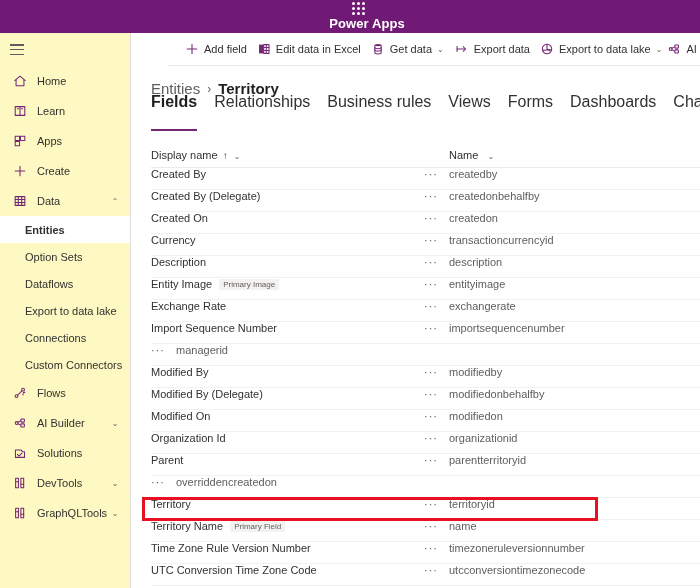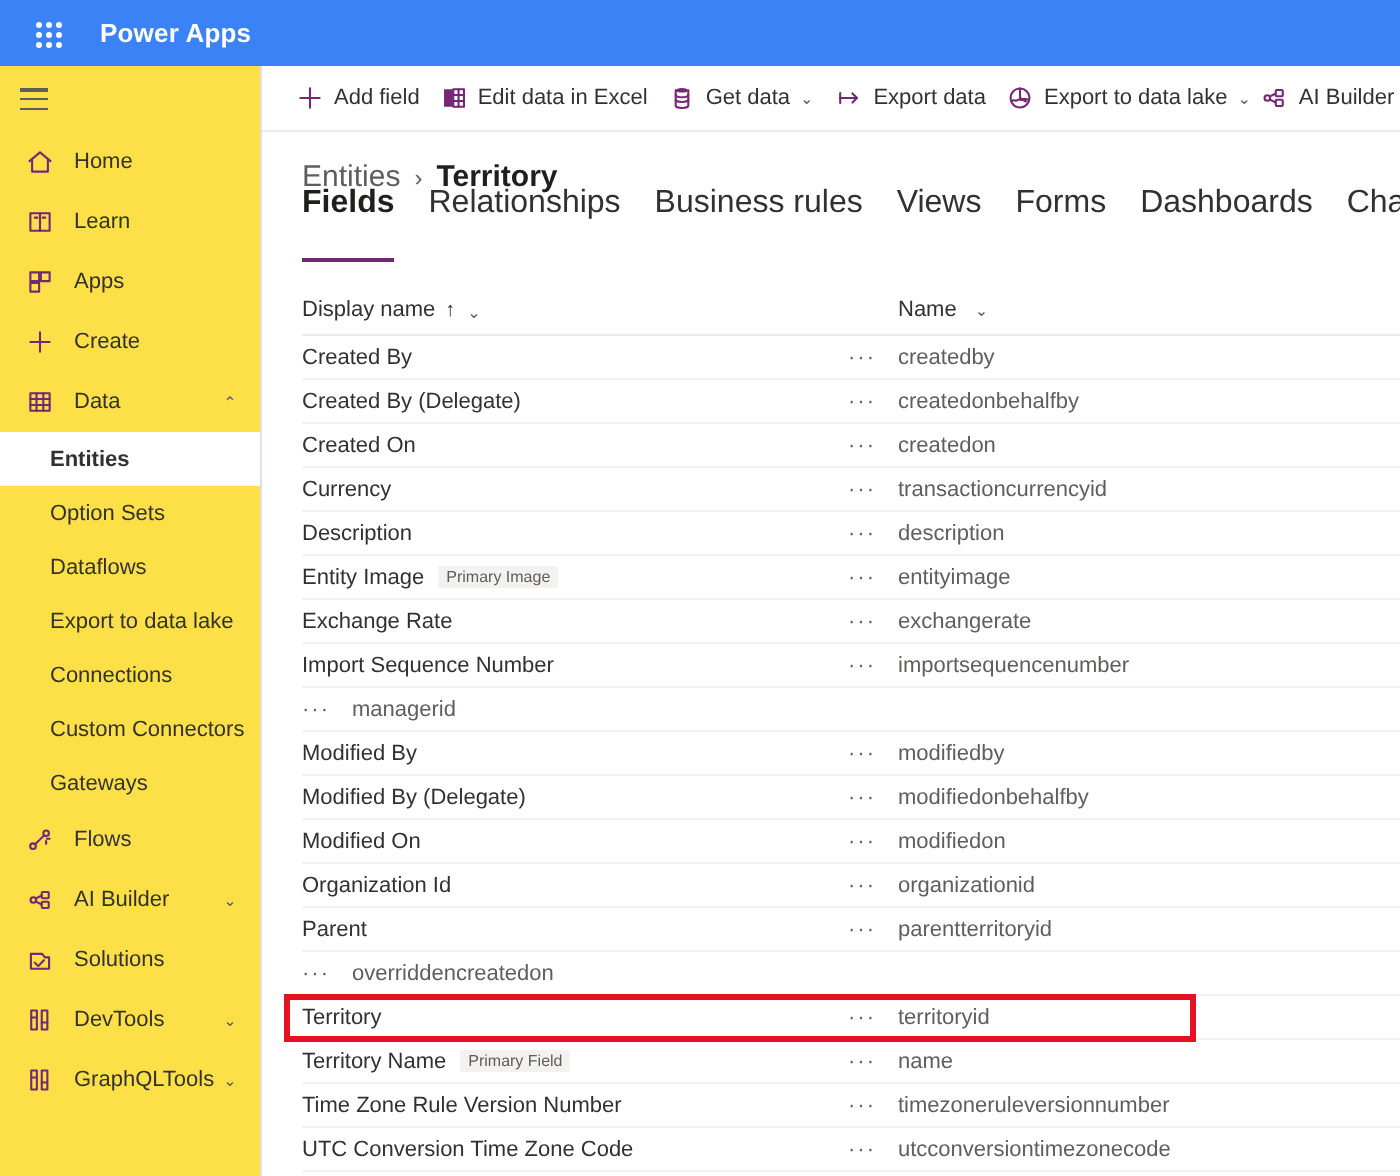--- a/index.html
+++ b/index.html
@@ -12,25 +12,26 @@
     overflow: hidden;
     font-family: "Liberation Sans", sans-serif;
     font-size: 11px;
     color: #323130;
     background: #ffffff;
   }
 
   
   .suite-header {
     height: 33px;
-    background: #3b82f6;
+    background: #701a75;
     display: flex;
     align-items: center;
     padding: 0 0 0 16px;
     box-sizing: border-box;
+    flex-direction: column;
   }
   .waffle {
     width: 16px;
     height: 16px;
     display: grid;
     grid-template-columns: repeat(3, 1fr);
     grid-template-rows: repeat(3, 1fr);
     gap: 2px;
     cursor: pointer;
     padding: 2px;
@@ -54,21 +55,21 @@
 
   
   .shell {
     display: flex;
     height: 555px;
   }
 
   
   .sidebar {
     width: 131px;
-    background: #fde047;
+    background: #fef9c3;
     border-right: 1px solid #e1dfdd;
     box-sizing: border-box;
     flex: 0 0 131px;
     position: relative;
   }
   .hamburger-row {
     height: 33px;
     display: flex;
     align-items: center;
     padding-left: 10px;
@@ -151,20 +152,21 @@
 
   
   .cmdbar {
     height: 33px;
     display: flex;
     align-items: center;
     padding-left: 12px;
     box-sizing: border-box;
     border-bottom: 1px solid #edebe9;
     white-space: nowrap;
+    margin-left: 37px;
   }
   .cmd {
     display: inline-flex;
     align-items: center;
     height: 28px;
     padding: 0 5px;
     cursor: pointer;
     font-size: 11px;
     color: #323130;
   }
@@ -261,21 +263,21 @@
     border-bottom: 1px solid #edebe9;
   }
   .col-display { width: 273px; flex: 0 0 273px; display:flex; align-items:flex-end; }
   .col-dots { width: 25px; flex: 0 0 25px; text-align: left; color: #605e5c; letter-spacing: 1px; }
   .col-name { flex: 1 1 auto; }
   .sortarrow { margin-left: 5px; font-size: 10px; color:#323130; }
   .hchev { margin-left: 6px; font-size: 8px; color: #605e5c; cursor: pointer; }
 
   .grid-row {
     display: flex;
-    align-items: center;
+    align-items: flex-start;
     height: 21px;
     font-size: 11px;
     border-bottom: 1px solid #f3f2f1;
     cursor: pointer;
   }
   .grid-row .dn { color: #323130; display:flex; align-items:center; }
   .grid-row .nm { color: #605e5c; }
   .badge {
     display: inline-block;
     background: #f3f2f1;
@@ -384,23 +386,20 @@
         </div>
         <div class="nav-sub">
           <span>Export to data lake</span>
         </div>
         <div class="nav-sub">
           <span>Connections</span>
         </div>
         <div class="nav-sub">
           <span>Custom Connectors</span>
         </div>
-        <div class="nav-sub">
-          <span>Gateways</span>
-        </div>
       </div>
     <div id="nav-bottom">
         <div class="nav-item">
           <span class="ico">
             <svg width="14" height="14" viewBox="0 0 16 16" fill="none" stroke="#742774" stroke-width="1.2" stroke-linecap="round" stroke-linejoin="round">
               <circle cx="4" cy="11.5" r="1.6"></circle>
               <circle cx="11.5" cy="4.2" r="1.6"></circle>
               <path d="M5.4 10.3L10.2 5.5"></path>
               <path d="M11.5 8.6v1.6M13.5 7.3h-1.6"></path>
             </svg>

